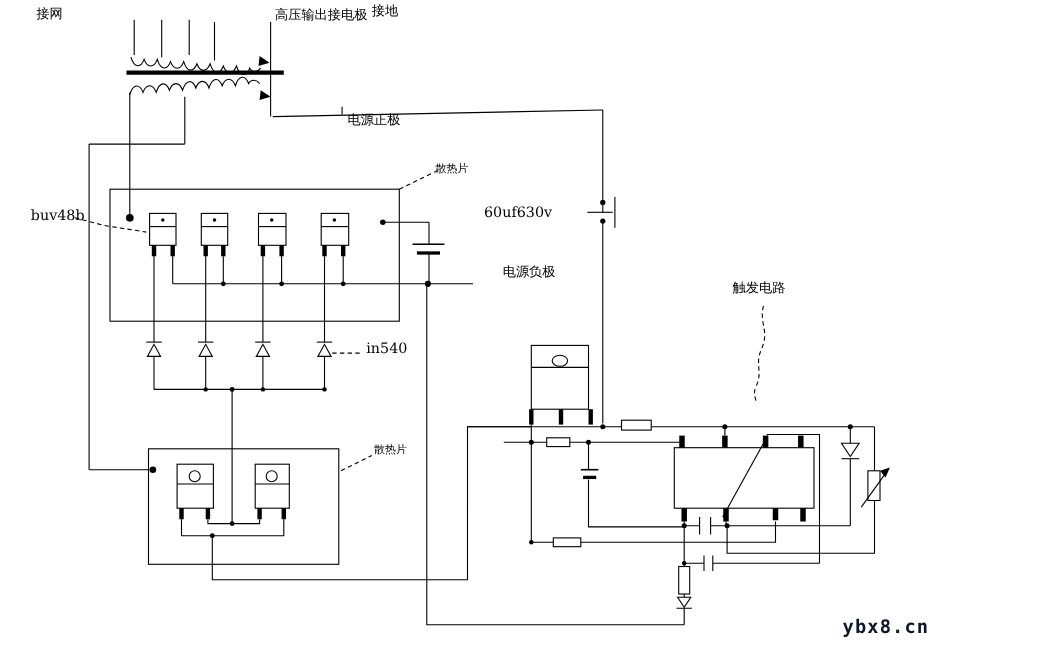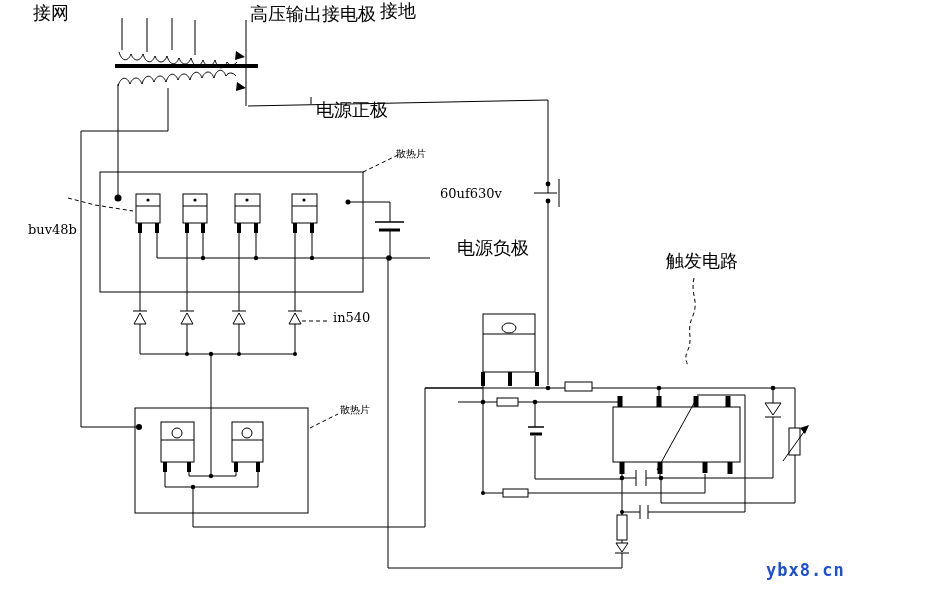--- a/index.html
+++ b/index.html
@@ -1,24 +1,24 @@
 <!DOCTYPE html>
 <html><head>
 <meta charset="utf-8">
 <style>
   html,body{margin:0;padding:0;background:#ffffff;}
   .stage{position:relative;width:947px;height:606px;background:#ffffff;overflow:hidden;
          font-family:"DejaVu Sans",sans-serif;color:#000;}
   .stage svg{position:absolute;left:0;top:0;}
-  .lbl{position:absolute;white-space:nowrap;font-size:18px;line-height:15px;color:#000;}
+  .lbl{position:absolute;white-space:nowrap;font-size:12px;line-height:15px;color:#000;}
   .lbl-sm{font-size:10px;}
   .lbl-latin{font-family:"DejaVu Serif",serif;font-size:13px;}
   .raised{position:relative;top:-3px;margin-left:4px;}
   .watermark{position:absolute;font-family:"DejaVu Sans Mono",monospace;
-             font-weight:bold;font-size:17px;letter-spacing:1px;color:#1d4ed8;}
+             font-weight:bold;font-size:17px;letter-spacing:1px;color:#0f172a;}
 </style>
 </head>
 <body>
 
 <div class="stage">
 
 <svg width="947" height="606" viewBox="0 0 947 606" stroke="#000" fill="none" stroke-width="1">
 
   <g>
     <path d="M122,18 V50"></path>
@@ -284,21 +284,21 @@
   <div class="lbl" style="left:33px;top:5px;">接网</div>
 
   <div class="lbl" style="left:250px;top:6px;">
     <span>高压输出接电极</span><span class="raised">接地</span>
   </div>
 
   <div class="lbl" style="left:316px;top:80px;margin-top:22px;">电源正极</div>
 
   <div class="lbl lbl-sm" style="left:396px;top:146px;">散热片</div>
 
-  <div class="lbl lbl-latin" style="left:28px;top:189px;margin-top:33px;">buv48b</div>
+  <div class="lbl lbl-latin" style="left:28px;top:189px;">buv48b</div>
 
   <div class="lbl lbl-latin" style="left:440px;top:186px;">60uf630v</div>
 
   <div class="lbl" style="left:443px;top:240px;margin-left:14px;">电源负极</div>
 
   <div class="lbl lbl-latin" style="left:333px;top:310px;">in540</div>
 
   <div class="lbl" style="left:666px;top:254px;font-family:Liberation Serif, serif;">触发电路</div>
 
   <div class="lbl lbl-sm" style="left:340px;top:402px;">散热片</div>

